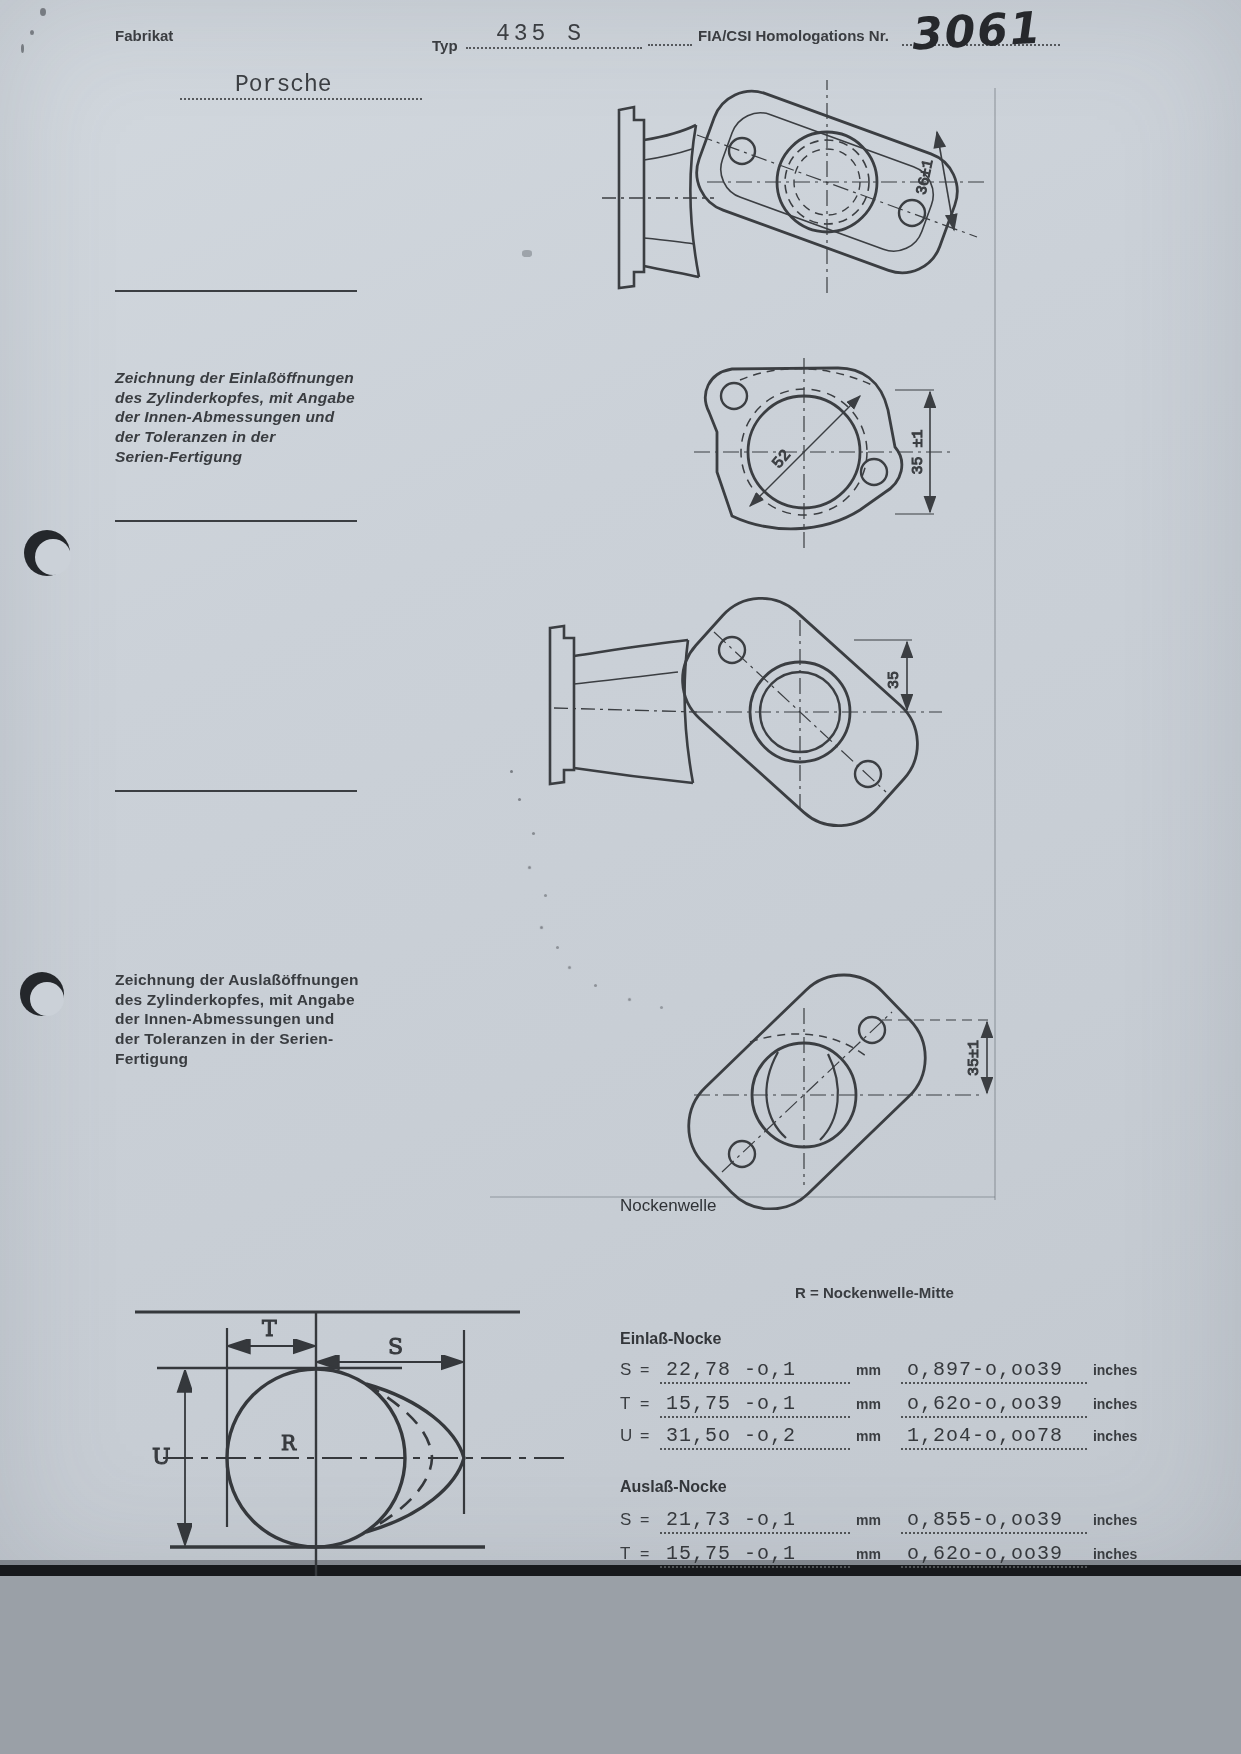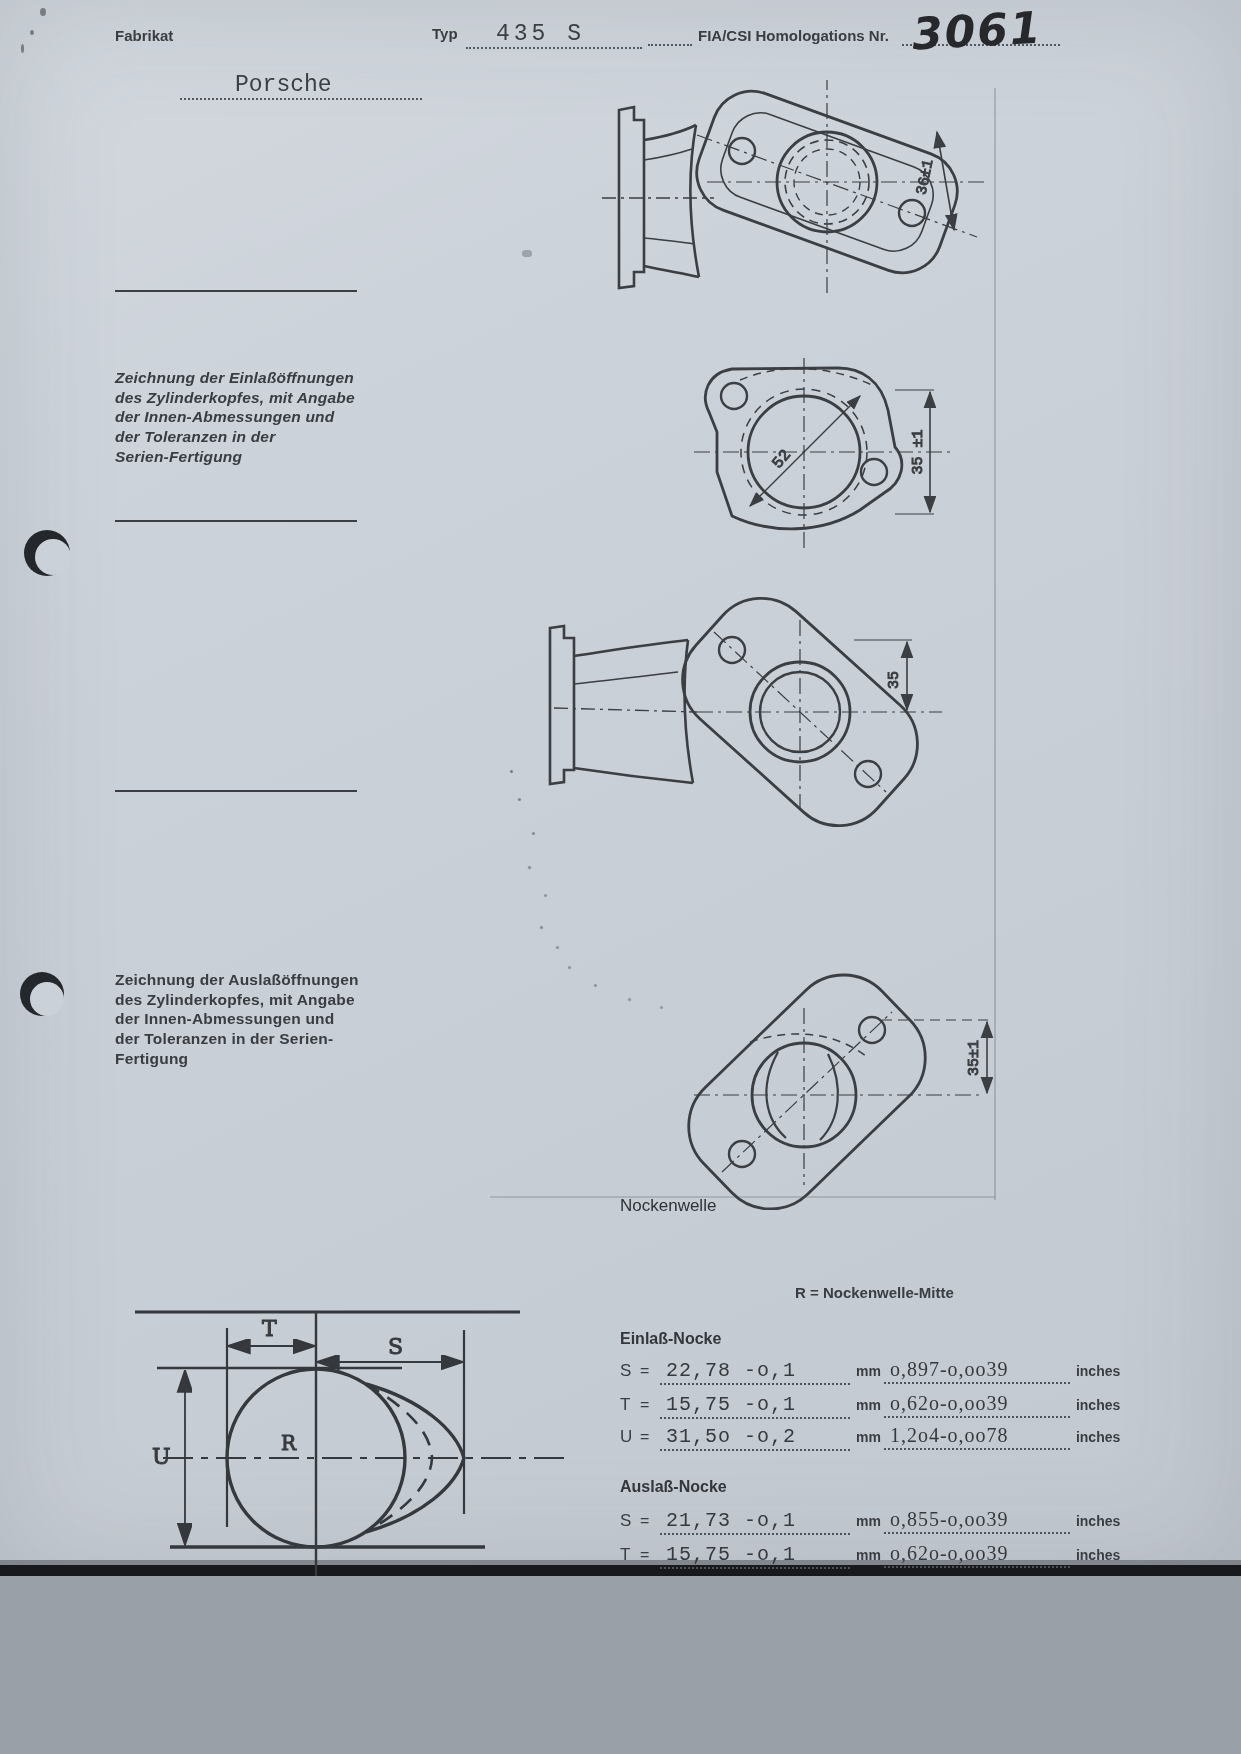--- a/index.html
+++ b/index.html
@@ -24,21 +24,21 @@
   
   .nw-title{font-size:17px;font-weight:400;color:#2f3236;}
   .nw-legend{font-size:15px;font-weight:700;color:#3a3d41;}
   .nw-sub{font-size:16px;font-weight:700;color:#33363a;}
   .vrow{display:flex;align-items:baseline;}
   .vrow .vname{width:20px;font-size:17px;font-weight:400;color:#3a3d41;}
   .vrow .veq{width:20px;font-size:16px;color:#3a3d41;}
   .vrow .vfill{border-bottom:2px dotted #505356;font-family:"Liberation Mono","DejaVu Sans Mono",monospace;
                font-size:20px;letter-spacing:1px;color:#36393d;padding:0 2px 1px 6px;}
   .vrow .vmm{width:182px;}
-  .vrow .vin{width:178px;margin-left:3px;font-family:Liberation Serif, serif;}
+  .vrow .vin{width:178px;margin-left:20px;}
   .vrow .vunit{font-size:14px;font-weight:700;color:#3a3d41;margin-left:6px;}
   .pagenum{font-size:16px;font-weight:700;color:#34373b;}
   
   .punch{border-radius:50%;background:#24272b;}
   .punch::after{content:'';position:absolute;border-radius:50%;background:#cbd1d8;}
   .punch1::after{width:36px;height:36px;left:11px;top:9px;}
   .punch2::after{width:34px;height:34px;left:10px;top:10px;}
   .bottom-edge{left:0;right:0;bottom:0;height:11px;background:#17191c;}
   .bottom-fade{left:0;right:0;bottom:11px;height:5px;background:rgba(60,64,70,.45);}
   .speck{width:3px;height:3px;border-radius:50%;background:rgba(55,58,63,.55);}
@@ -57,21 +57,21 @@
   <div class="abs speck" style="left:21px;top:44px;width:3px;height:9px;"></div>
   <div class="abs speck" style="left:522px;top:250px;width:10px;height:7px;background:rgba(70,74,80,.35);border-radius:40%;"></div>
   <div class="abs speck" style="left:510px;top:770px;box-shadow:8px 28px 0 rgba(55,58,63,.5),22px 62px 0 rgba(55,58,63,.45),18px 96px 1px rgba(55,58,63,.5),34px 124px 0 rgba(55,58,63,.4),30px 156px 1px rgba(55,58,63,.5),46px 176px 0 rgba(55,58,63,.4),58px 196px 1px rgba(55,58,63,.45),84px 214px 0 rgba(55,58,63,.4),118px 228px 1px rgba(55,58,63,.45),150px 236px 0 rgba(55,58,63,.35);"></div>
   <div class="abs bottom-fade"></div>
   <div class="abs bottom-edge"></div>
 
   <div class="abs hdr-label" style="left:115px;top:27px;">Fabrikat</div>
   <div class="abs hdr-fill" style="left:180px;top:28px;width:242px;margin-top:40px;">
     <span class="typed" style="font-size:23px;padding-left:55px;">Porsche</span>
   </div>
-  <div class="abs hdr-label" style="left:432px;top:25px;text-align:center;">Typ</div>
+  <div class="abs hdr-label" style="left:432px;top:37px;text-align:center;">Typ</div>
   <div class="abs hdr-fill" style="left:466px;top:17px;width:176px;">
     <span class="typed" style="font-size:23px;padding-left:30px;letter-spacing:4px;">435 S</span>
   </div>
   <div class="abs dotfill" style="left:648px;top:28px;width:44px;height:16px;"></div>
   <div class="abs hdr-label" style="left:698px;top:27px;">FIA/CSI Homologations Nr.</div>
   <div class="abs dotfill" style="left:902px;top:28px;width:158px;height:16px;"></div>
   <div class="abs hand" style="left:912px;top:5px;">3061</div>
 
   <div class="abs rule" style="left:115px;top:290px;width:242px;"></div>
   <div class="abs block-text" style="left:115px;top:368px;font-style:italic;">Zeichnung der Einlaßöffnungen

